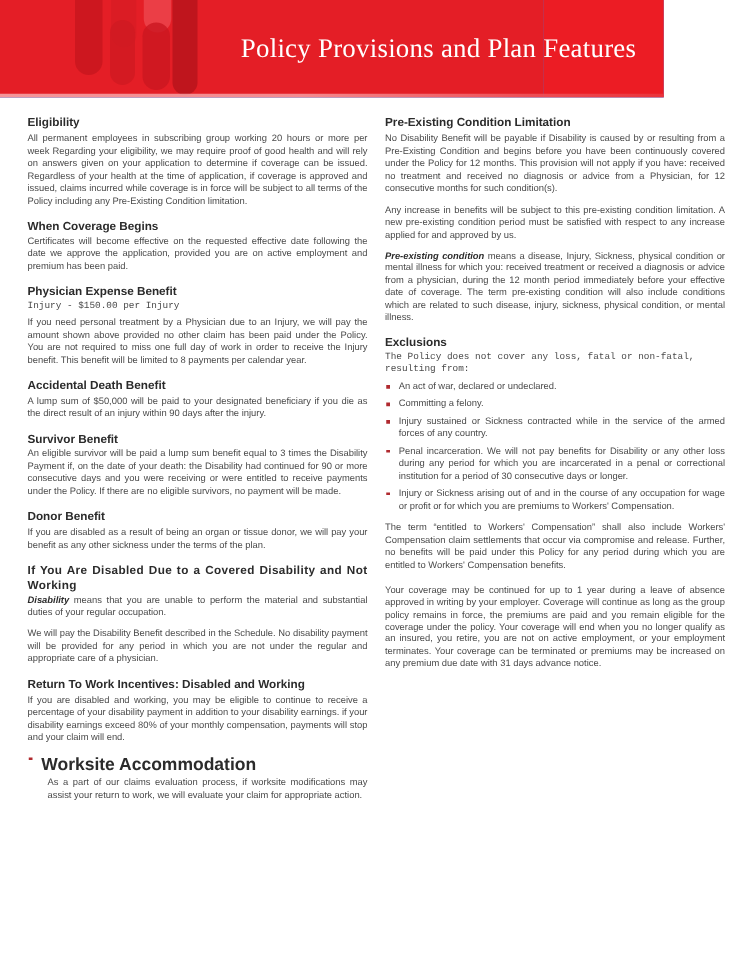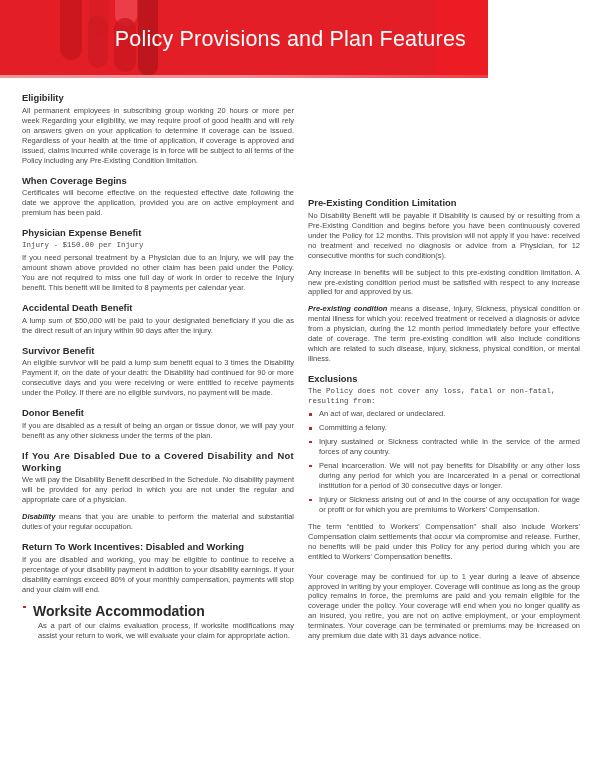--- a/index.html
+++ b/index.html
@@ -12,24 +12,25 @@
     height: 776px;
     font-family: "Liberation Sans", sans-serif;
     color: #3a3a3a;
     overflow: hidden;
     position: relative;
   }
 
   
   .header {
     position: relative;
-    width: 488px;
+    width: 531px;
     height: 78px;
     background: #3b82f6;
     overflow: hidden;
+    font-family: Liberation Serif, serif;
   }
   .header-band-left {
     position: absolute;
     left: 0; top: 0;
     width: 435px; height: 78px;
     background: #e41e26;
   }
   .header-band-right {
     position: absolute;
     left: 435px; top: 0;
@@ -96,21 +97,20 @@
   }
 
   
   .content {
     position: relative;
     display: flex;
     gap: 14px;
     padding: 14px 17px 0 22px;
     box-sizing: border-box;
     width: 544px;
-    align-items: flex-end;
   }
   .col {
     width: 272px;
     flex: 0 0 272px;
   }
 
   h2.sec-title {
     font-size: 9.4px;
     font-weight: bold;
     color: #2b2b2b;
@@ -222,22 +222,22 @@
       <p class="body">An eligible survivor will be paid a lump sum benefit equal to 3 times the Disability Payment if, on the date of your death: the Disability had continued for 90 or more consecutive days and  you were receiving or were entitled to receive payments under the Policy. If there are no eligible survivors, no payment will be made.</p>
     </section>
 
     <section>
       <h2 class="sec-title spaced">Donor Benefit</h2>
       <p class="body">If you are disabled as a result of being an organ or tissue donor, we will pay your benefit as any other sickness under the terms of the plan.</p>
     </section>
 
     <section>
       <h2 class="sec-title spaced wide">If  You Are Disabled Due to a Covered Disability and Not Working</h2>
+      <p class="body"><span class="lead-em">Disability</span><span> means that you are unable to perform the material and substantial duties of your regular occupation.</span></p>
       <p class="body">We will pay the Disability Benefit described in the Schedule. No disability payment will be provided for any period in which you are not under the regular and appropriate care of a physician.</p>
-      <p class="body"><span class="lead-em">Disability</span><span> means that you are unable to perform the material and substantial duties of your regular occupation.</span></p>
     </section>
 
     <section>
       <h2 class="sec-title spaced">Return To Work Incentives: Disabled and Working</h2>
       <p class="body">If you are disabled and working, you may be eligible to continue to receive a percentage of your disability payment in addition to your disability earnings. if your disability earnings exceed 80% of your monthly compensation, payments will stop and your claim will end.</p>
       <ul class="bullets">
         <li class="sub-head-item">
           <span class="sub-head">Worksite Accommodation</span>
           <span class="sub-body">As a part of our claims evaluation process, if worksite modifications may assist your return to work, we will evaluate your claim for appropriate action.</span>
         </li>

